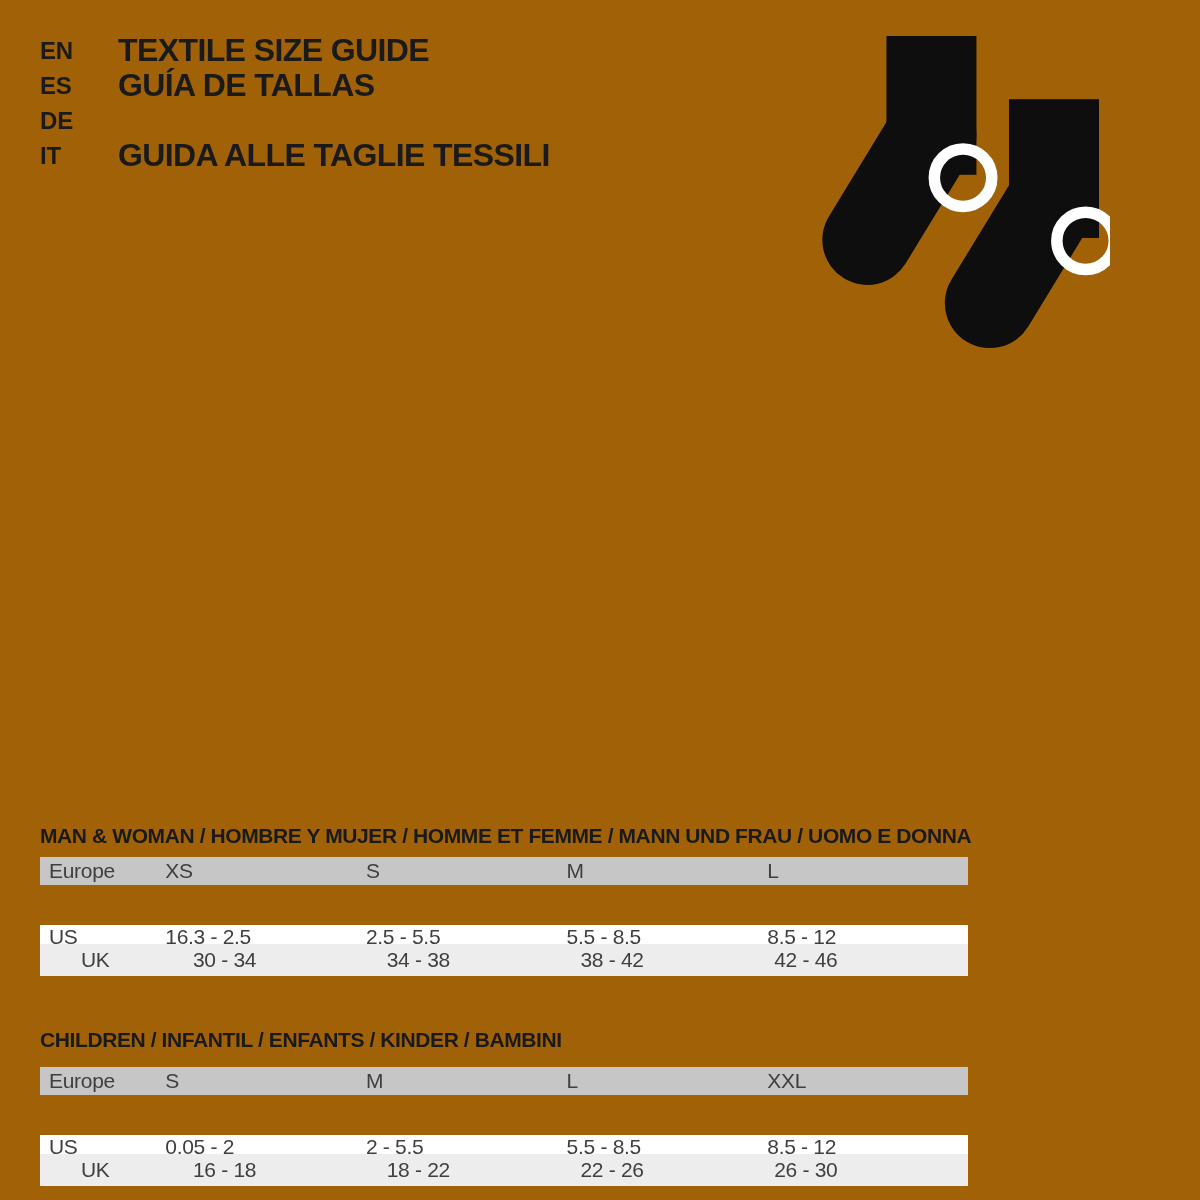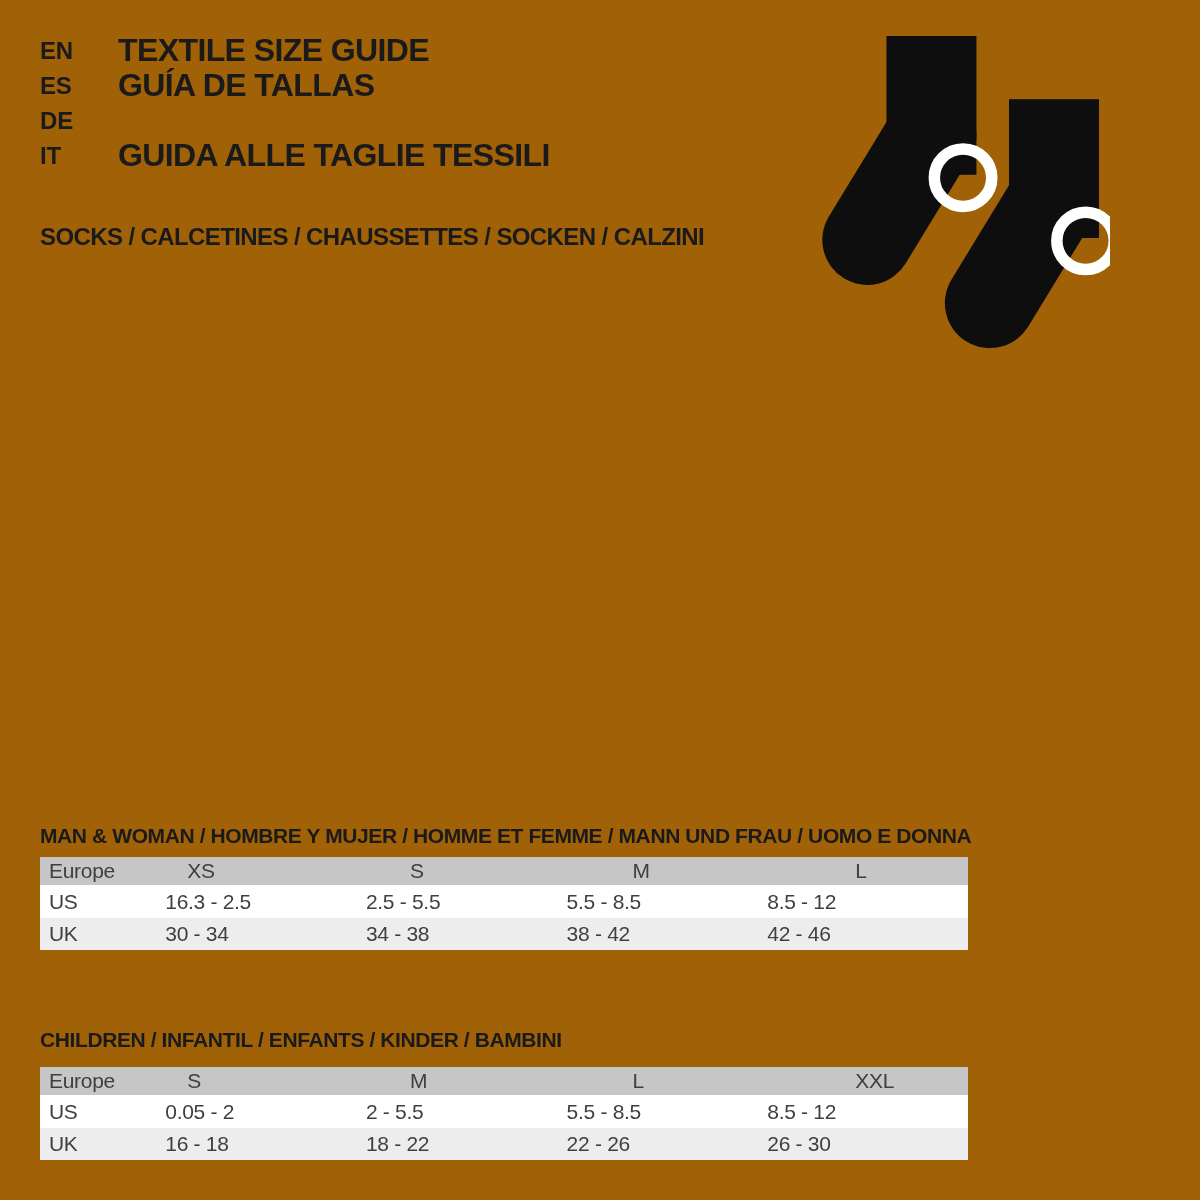--- a/index.html
+++ b/index.html
@@ -46,23 +46,23 @@
 
   .size-table { position: absolute; left: 40px; width: 928px; }
   .t1 { top: 857px; }
   .t2 { top: 1067px; }
 
   .t-row {
     display: grid;
     grid-template-columns: 13.5% 21.625% 21.625% 21.625% 21.625%;
     align-items: center;
   }
-  .t-head { height: 28px; background: #c6c6c6; gap: 22px; }
-  .t-r1   { height: 33px; background: #ffffff; }
-  .t-r2   { height: 32px; background: #ededed; }
+  .t-head { height: 28px; background: #c6c6c6; }
+  .t-r1   { height: 19px; background: #ffffff; margin-top: 40px; }
+  .t-r2   { height: 32px; background: #ededed; padding-left: 32px; }
 
   .t-cell {
     font-size: 21px; color: #3f3f3f; 
     letter-spacing: -0.3px; white-space: nowrap;
   }
   .t-label { text-align: left; padding-left: 9px; }
 </style>
 </head>
 <body>
 
@@ -79,21 +79,20 @@
     </div>
     <div class="lang-row">
       <span class="lang-code">DE</span>
     </div>
     <div class="lang-row">
       <span class="lang-code">IT</span>
       <span class="lang-label">GUIDA ALLE TAGLIE TESSILI</span>
     </div>
   </div>
 
-  <div class="subtitle">SOCKS / CALCETINES / CHAUSSETTES / SOCKEN / CALZINI</div>
 
   <svg class="socks-icon" width="292" height="314" viewBox="-70 0 302 328" xmlns="http://www.w3.org/2000/svg" aria-hidden="true">
     <g>
       <rect x="0" y="0" width="94" height="145" fill="#0e0e0e"></rect>
       <line x1="47" y1="103" x2="-20" y2="213" stroke="#0e0e0e" stroke-width="94" stroke-linecap="round"></line>
       <circle cx="80" cy="148" r="30" fill="none" stroke="#ffffff" stroke-width="12"></circle>
     </g>
     <g transform="translate(128,66)">
       <rect x="0" y="0" width="94" height="145" fill="#0e0e0e"></rect>
       <line x1="47" y1="103" x2="-20" y2="213" stroke="#0e0e0e" stroke-width="94" stroke-linecap="round"></line>

